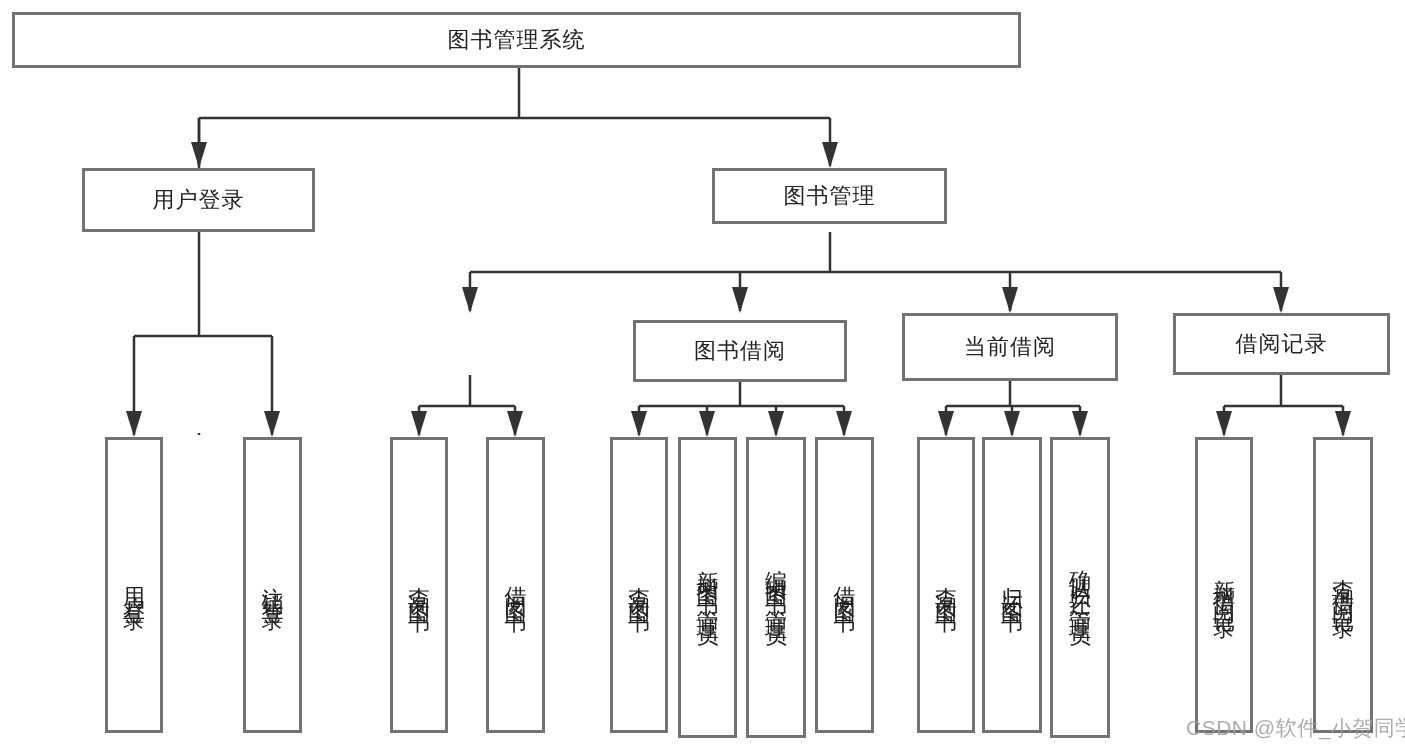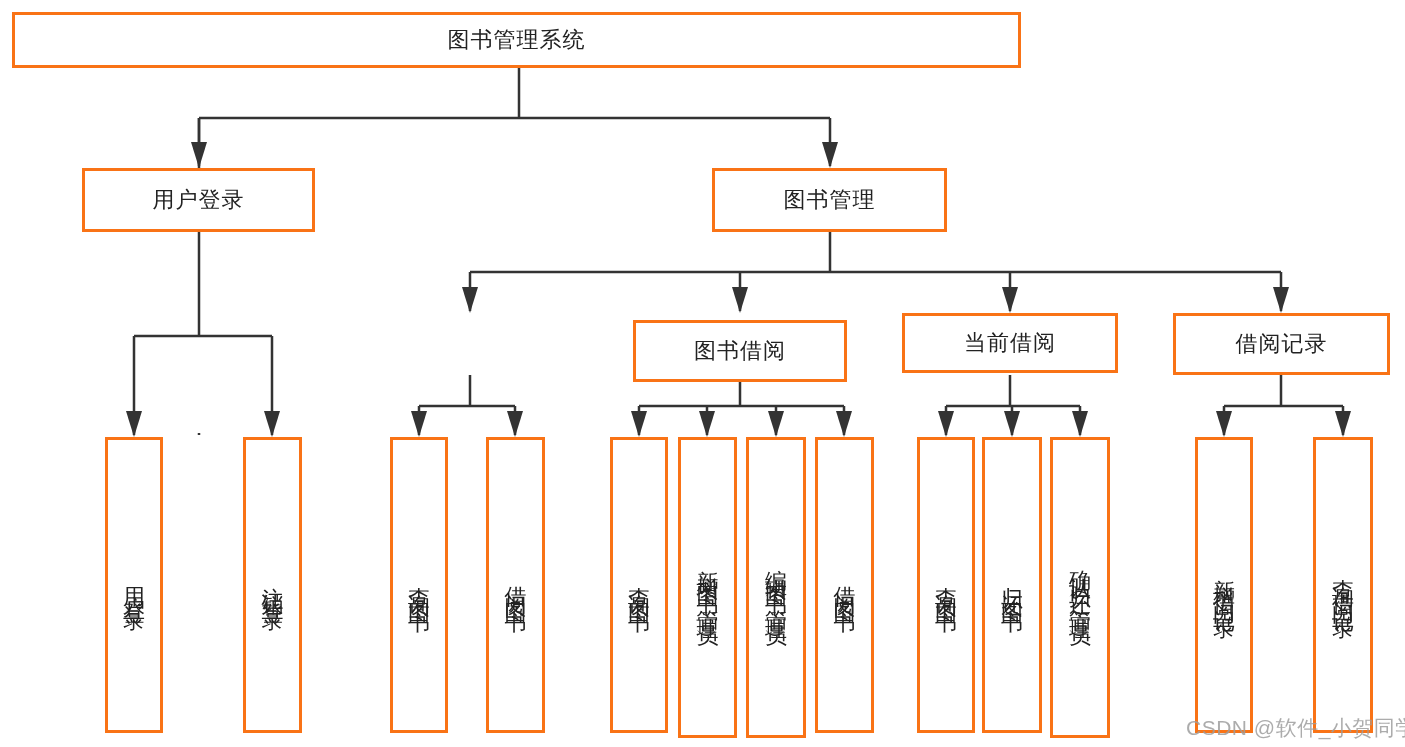--- a/index.html
+++ b/index.html
@@ -9,45 +9,45 @@
     height: 747px;
     background: #ffffff;
     font-family: "Liberation Sans", "DejaVu Sans", sans-serif;
     overflow: hidden;
   }
   #wires { position: absolute; left: 0; top: 0; z-index: 1; }
   .node {
     position: absolute;
     box-sizing: border-box;
     background: #ffffff;
-    border: 3px solid #f97316;
+    border: 3px solid #737373;
     display: flex;
     align-items: center;
     justify-content: center;
     z-index: 2;
     color: #222222;
   }
   .hlabel { font-size: 22px; letter-spacing: 1px; white-space: nowrap; }
   .leaf .vlabel {
     writing-mode: vertical-rl;
     text-orientation: mixed;
     font-size: 22px;
     letter-spacing: 8px;
     line-height: 1;
     white-space: nowrap;
   }
   
   #box-root            { left: 12px;   top: 12px;  width: 1009px; height: 56px; }
   
   #box-user-login      { left: 82px;   top: 168px; width: 233px;  height: 64px; }
-  #box-book-mgmt       { left: 712px;  top: 168px; width: 235px;  height: 64px; }
+  #box-book-mgmt       { left: 712px;  top: 168px; width: 235px;  height: 56px; }
   
   #box-new-books       { left: 363px;  top: 313px; width: 214px;  height: 62px; }
   #box-book-borrow     { left: 633px;  top: 313px; width: 214px;  height: 62px; margin-top: 7px; }
-  #box-current-borrow  { left: 902px;  top: 313px; width: 216px;  height: 60px; }
+  #box-current-borrow  { left: 902px;  top: 313px; width: 216px;  height: 68px; }
   #box-borrow-records  { left: 1173px; top: 313px; width: 217px;  height: 62px; }
   
   #leaf-a1 { left: 105px;  top: 437px; width: 58px; height: 296px; }
   #leaf-a2 { left: 243px;  top: 437px; width: 59px; height: 296px; }
   #leaf-b1 { left: 390px;  top: 437px; width: 58px; height: 296px; }
   #leaf-b2 { left: 486px;  top: 437px; width: 59px; height: 296px; }
   #leaf-c1 { left: 610px;  top: 437px; width: 58px; height: 296px; }
   #leaf-c2 { left: 678px;  top: 437px; width: 59px; height: 301px; }
   #leaf-c3 { left: 746px;  top: 437px; width: 60px; height: 301px; }
   #leaf-c4 { left: 815px;  top: 437px; width: 59px; height: 296px; }

